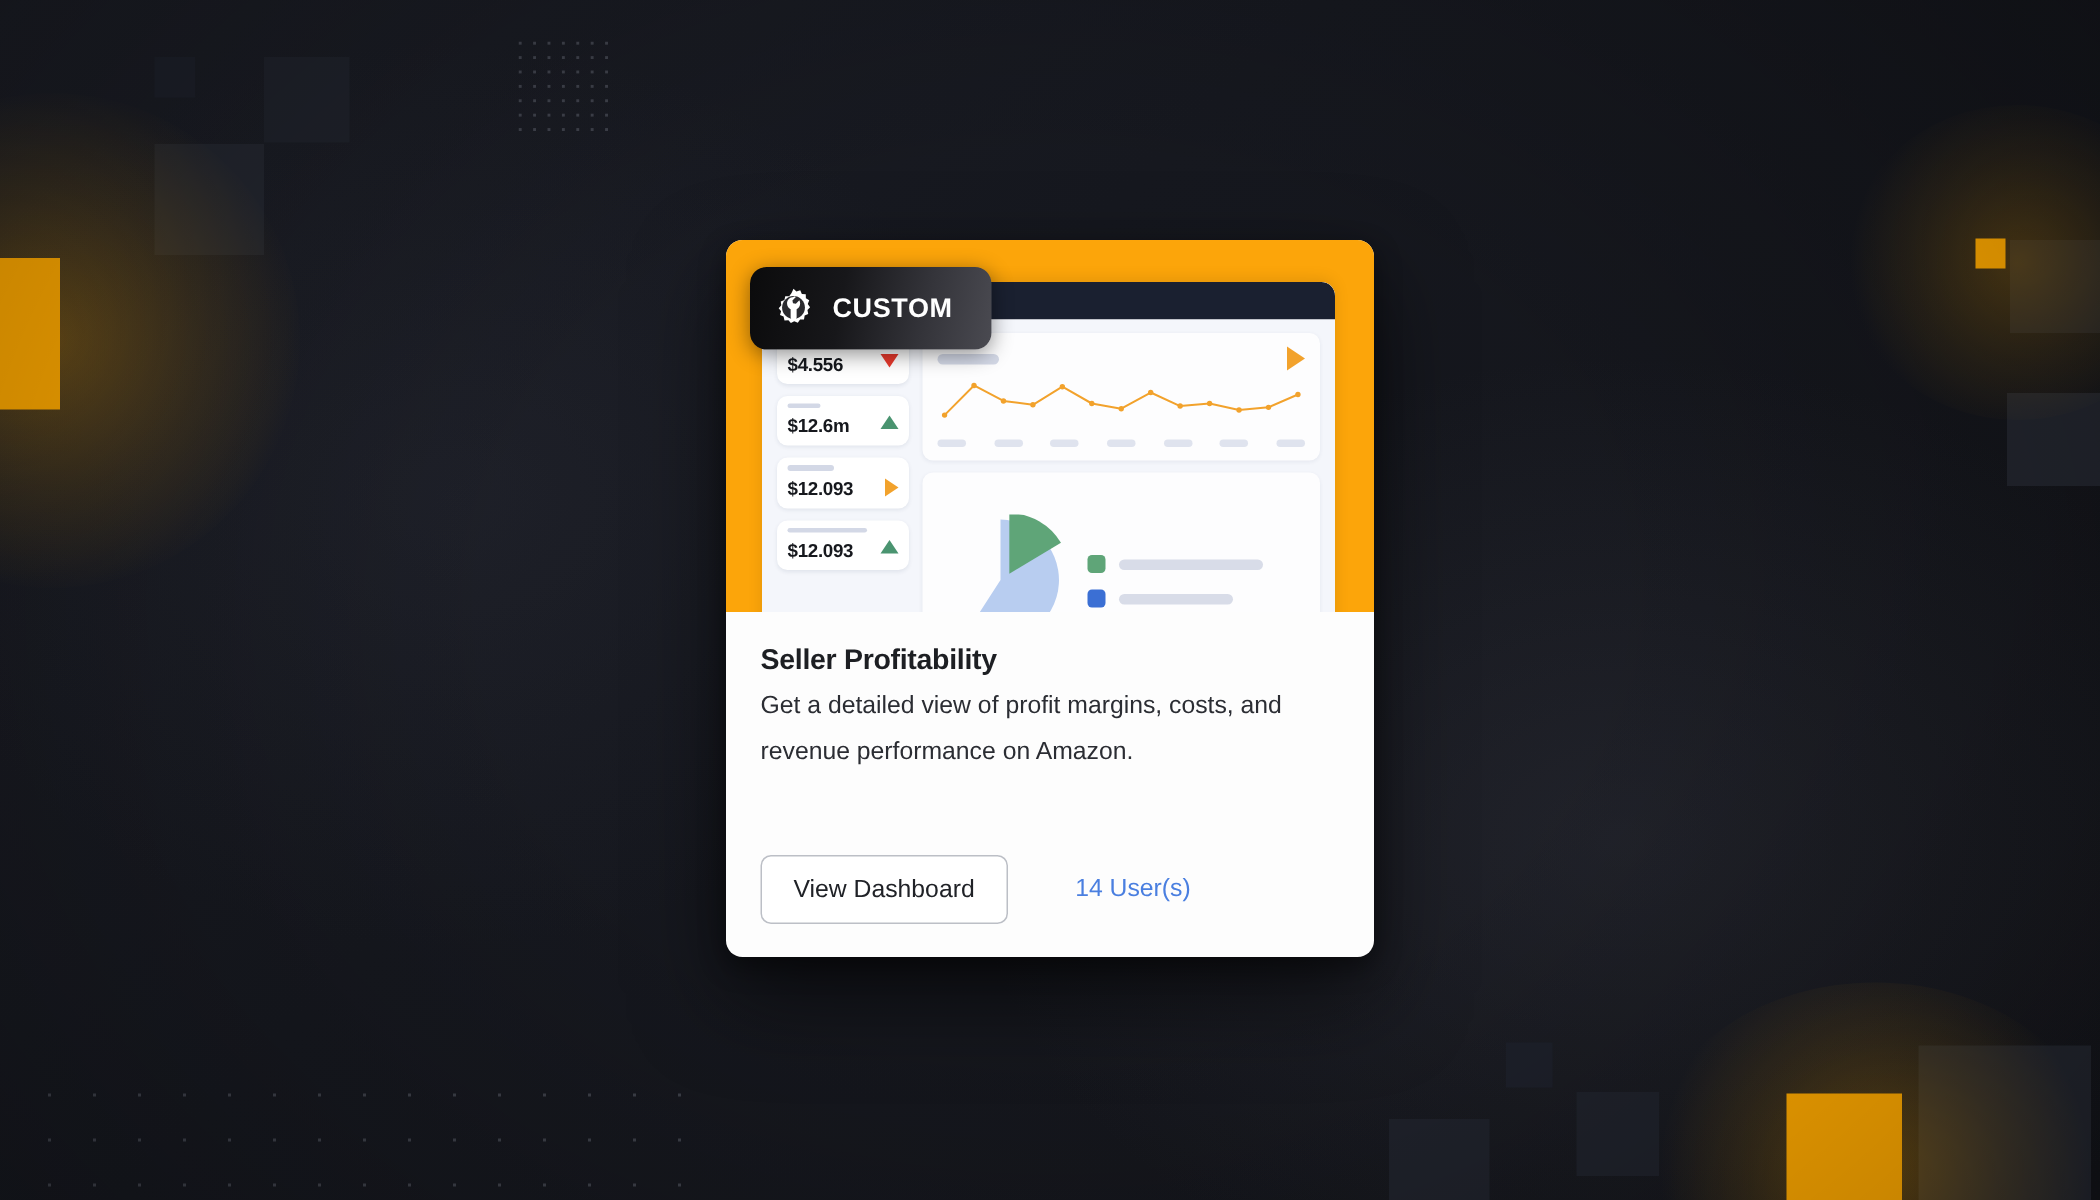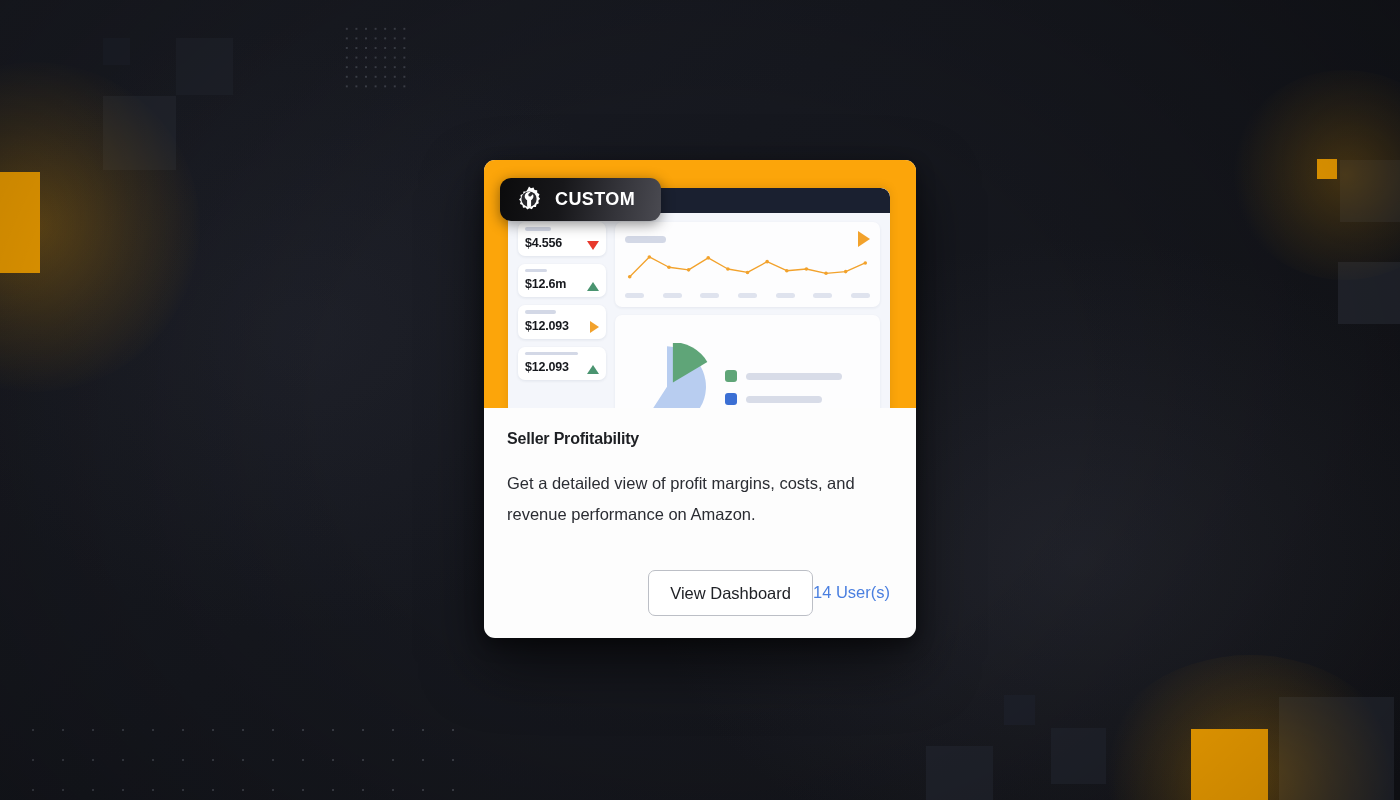--- a/index.html
+++ b/index.html
@@ -137,21 +137,21 @@
 
   .metric-skel {
     height: 3.5px;
     border-radius: 2px;
     background: #d3d8e6;
     margin-bottom: 5px;
   }
 
   .metric-row {
     display: flex;
-    align-items: flex-end;
+    align-items: flex-start;
     justify-content: space-between;
     gap: 4px;
   }
 
   .metric-value {
     font-size: 12.5px;
     font-weight: 700;
     color: #16181d;
     letter-spacing: -0.2px;
     white-space: nowrap;
@@ -264,21 +264,21 @@
     background: #d8dce8;
   }
   .legend-skel.w1 { width: 96px; }
   .legend-skel.w2 { width: 76px; }
 
   
   .badge {
     position: absolute;
     left: 16px;
     top: 18px;
-    height: 43px;
+    height: 55px;
     padding: 0 26px 0 14px;
     display: flex;
     align-items: center;
     gap: 11px;
     border-radius: 11px 11px 11px 11px;
     background: linear-gradient(100deg, #0b0b0c 0%, #17171a 38%, #34343a 72%, #4a4a51 100%);
     box-shadow: 0 3px 14px rgba(0,0,0,0.45);
     z-index: 5;
   }
 
@@ -294,39 +294,40 @@
 
   
   .card-body {
     flex: 1 1 auto;
     padding: 22px 23px 22px 23px;
     display: flex;
     flex-direction: column;
   }
 
   .card-title {
-    font-size: 16px;
+    font-size: 19px;
     font-weight: 700;
     color: #1d1f23;
     letter-spacing: -0.2px;
   }
 
   .card-desc {
-    margin-top: 20px;
+    margin-top: 3px;
     font-size: 16.5px;
     line-height: 1.9;
     color: #2b2d33;
     max-width: 372px;
   }
 
   .card-actions {
     margin-top: auto;
     display: flex;
     align-items: center;
-    justify-content: flex-end;
+    justify-content: flex-start;
+    gap: 45px;
   }
 
   .btn-outline {
     background: #ffffff;
     border: 1px solid #bcbfc6;
     border-radius: 7px;
     padding: 14px 21px;
     font-family: inherit;
     font-size: 16.5px;
     color: #202227;

